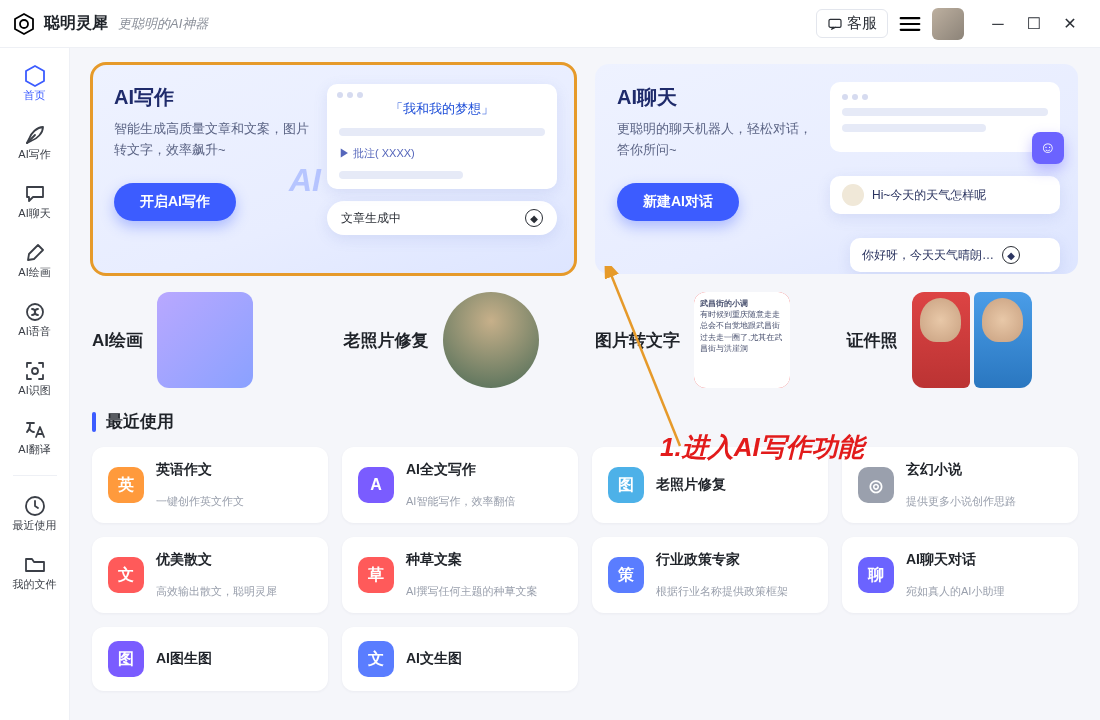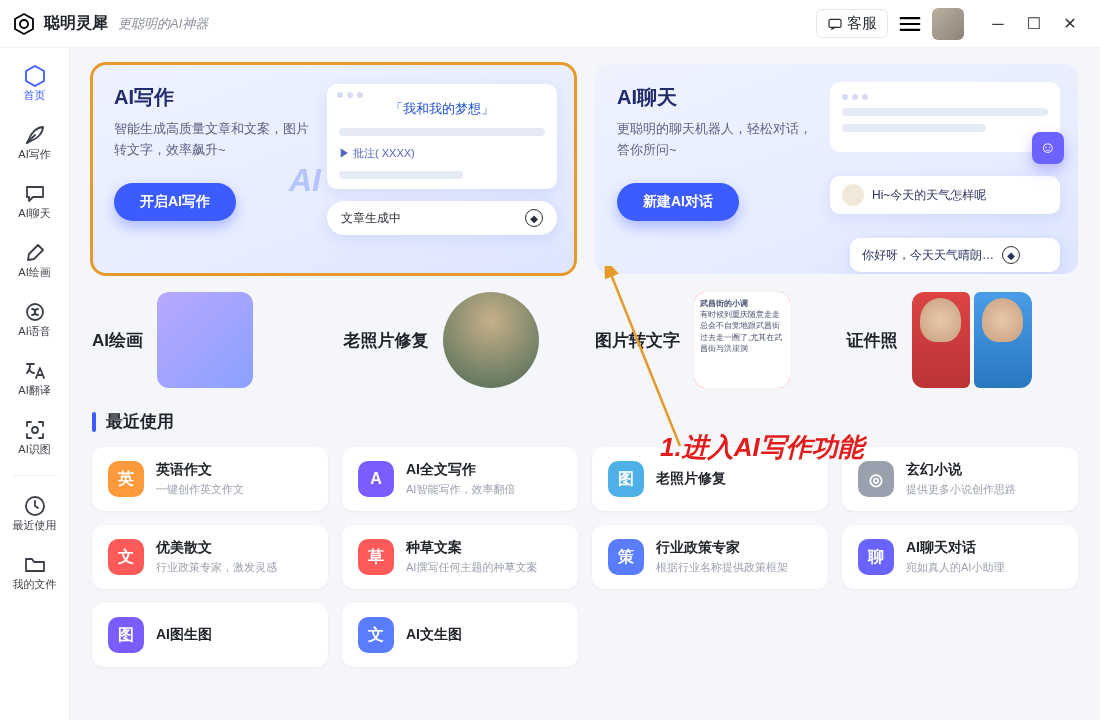--- a/index.html
+++ b/index.html
@@ -73,21 +73,21 @@
 
 .section-head { display: flex; align-items: center; gap: 10px; margin-top: 22px; margin-bottom: 14px; }
 .section-head .bar { width: 4px; height: 20px; background: #3c5cff; border-radius: 2px; }
 .section-head h3 { font-size: 17px; font-weight: 800; color: #1f2329; }
 
 .recent-grid { display: grid; grid-template-columns: repeat(4, 1fr); gap: 14px; }
 .rcard { background: #fff; border-radius: 12px; padding: 14px 16px; display: flex; align-items: center; gap: 12px; cursor: pointer; box-shadow: 0 1px 3px rgba(30,40,80,.05); }
 .rcard .ricon { width: 36px; height: 36px; border-radius: 10px; display: flex; align-items: center; justify-content: center; font-size: 16px; font-weight: 700; color: #fff; flex-shrink: 0; }
 .rcard .rtext { min-width: 0; }
 .rcard .rtitle { font-size: 14px; font-weight: 600; color: #1f2329; }
-.rcard .rsub { font-size: 11px; color: #9aa0ad; margin-top: 3px; white-space: nowrap; overflow: hidden; text-overflow: ellipsis; }
+.rcard .rsub { font-size: 11px; color: #9aa0ad; margin-top: 15px; white-space: nowrap; overflow: hidden; text-overflow: ellipsis; }
 
 
 .anno-text { position: absolute; font-size: 26px; font-weight: 700; font-style: italic; color: #e21b1b; pointer-events: none; }
 .anno-line { position: absolute; pointer-events: none; }
 
 svg.i { stroke: currentColor; fill: none; stroke-width: 1.8; stroke-linecap: round; stroke-linejoin: round; }
 </style>
 </head>
 <body>
 
@@ -151,30 +151,30 @@
     </div>
     <div class="nav-item">
       <svg class="icon i" viewBox="0 0 24 24">
           <circle cx="12" cy="12" r="8"></circle>
           <path d="M9 9a3 3 0 010 6M15 9a3 3 0 000 6"></path>
         </svg>
       <span class="lbl">AI语音</span>
     </div>
     <div class="nav-item">
       <svg class="icon i" viewBox="0 0 24 24">
-          <path d="M4 5h7M7 5v2c0 3-1 5-3 7M6 10c1 2 3 4 5 4M13 19l4-10 4 10M14.5 16h5"></path>
-        </svg>
-      <span class="lbl">AI翻译</span>
-    </div>
-    <div class="nav-item">
-      <svg class="icon i" viewBox="0 0 24 24">
           <path d="M4 8V4h4M20 8V4h-4M4 16v4h4M20 16v4h-4"></path>
           <circle cx="12" cy="12" r="3"></circle>
         </svg>
       <span class="lbl">AI识图</span>
+    </div>
+    <div class="nav-item">
+      <svg class="icon i" viewBox="0 0 24 24">
+          <path d="M4 5h7M7 5v2c0 3-1 5-3 7M6 10c1 2 3 4 5 4M13 19l4-10 4 10M14.5 16h5"></path>
+        </svg>
+      <span class="lbl">AI翻译</span>
     </div>
     <div class="nav-sep"></div>
     <div class="nav-item">
       <svg class="icon i" viewBox="0 0 24 24">
           <circle cx="12" cy="12" r="9"></circle>
           <path d="M12 7v5l3 2"></path>
         </svg>
       <span class="lbl">最近使用</span>
     </div>
     <div class="nav-item">
@@ -296,21 +296,21 @@
           <div class="ricon" style="background:#9aa0ad">◎</div>
           <div class="rtext">
             <div class="rtitle">玄幻小说</div>
             <div class="rsub">提供更多小说创作思路</div>
           </div>
         </div>
         <div class="rcard">
           <div class="ricon" style="background:#ff5a5a">文</div>
           <div class="rtext">
             <div class="rtitle">优美散文</div>
-            <div class="rsub">行业政策专家，激发灵感</div>
+            <div class="rsub">高效输出散文，聪明灵犀</div>
           </div>
         </div>
         <div class="rcard">
           <div class="ricon" style="background:#ff5a5a">草</div>
           <div class="rtext">
             <div class="rtitle">种草文案</div>
             <div class="rsub">AI撰写任何主题的种草文案</div>
           </div>
         </div>
         <div class="rcard">

